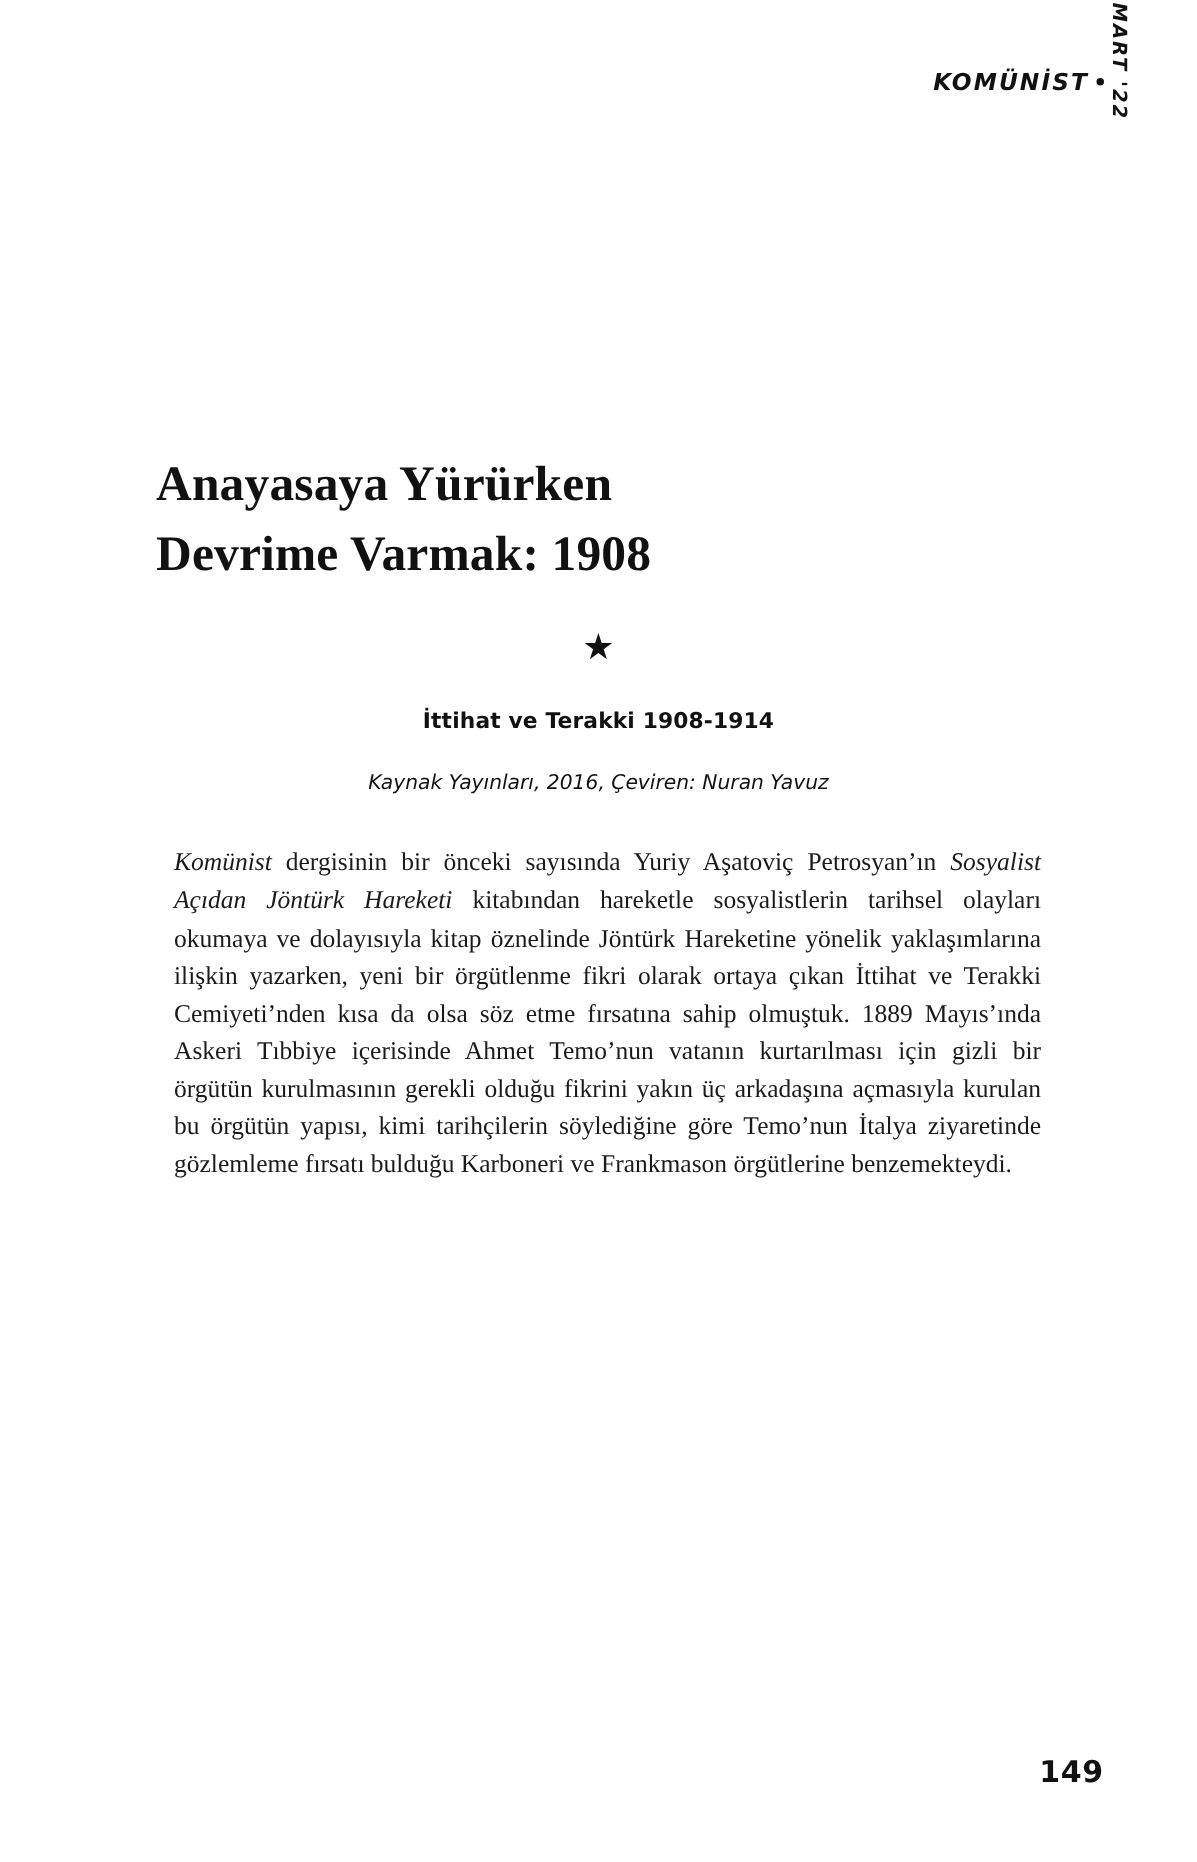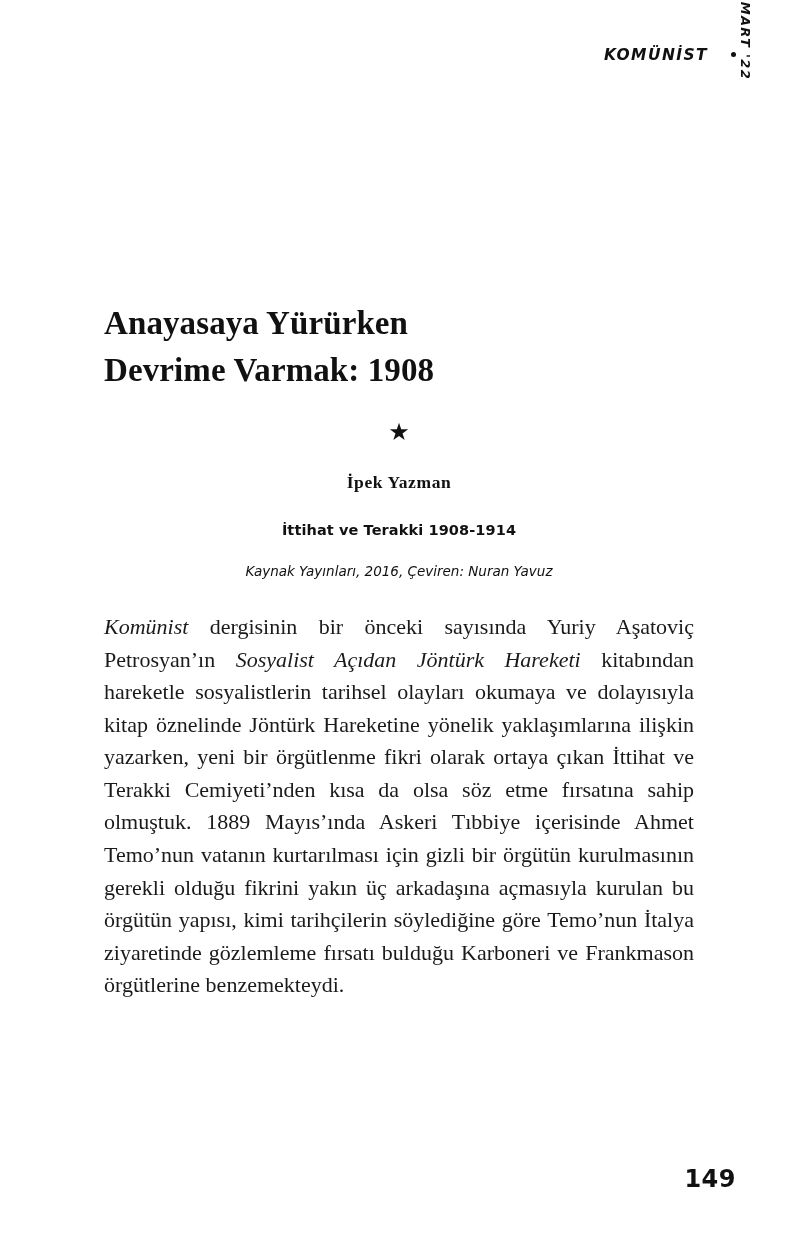--- a/index.html
+++ b/index.html
@@ -23,21 +23,21 @@
     height: 1241px;
   }
 
   
   .runhead {
     position: absolute;
     top: 46px;
     right: 62px;
     display: flex;
     align-items: center;
-    gap: 23px;
+    gap: 5px;
     font-family: "DejaVu Sans", sans-serif;
   }
   .runhead-title {
     font-size: 15.5px;
     font-style: italic;
     font-weight: 700;
     letter-spacing: 1.4px;
     color: #111;
   }
   .runhead-dot {
@@ -127,39 +127,39 @@
     font-size: 13.5px;
     font-style: italic;
     color: #111;
   }
 
   
   .body-text {
     margin-top: 32px;
   }
   .body-text p {
-    margin: 0 0 16px 0;
+    margin: 0 0 16px 12px;
     font-family: "Liberation Serif", serif;
-    font-size: 22px;
+    font-size: 17px;
     line-height: 1.48;
     text-align: justify;
     text-justify: inter-word;
     color: #1a1a1a;
     hyphens: manual;
   }
   .body-text p:last-child { margin-bottom: 0; }
   .it { font-style: italic; }
 
   
   .folio {
     position: absolute;
     right: 62px;
     bottom: 48px;
     font-family: "DejaVu Sans", sans-serif;
-    font-size: 24px;
+    font-size: 20px;
     font-weight: 700;
     color: #111;
     letter-spacing: 0.5px;
   }
 </style>
 </head>
 <body>
 
 <div class="page">
 
@@ -171,21 +171,20 @@
 
   <div class="content">
 
     <h1 class="article-title">
       <span class="line1">Anayasaya Yürürken</span>
       <span class="line2">Devrime Varmak: 1908</span>
     </h1>
 
     <div class="star">★</div>
 
-    <div class="author">İpek Yazman</div>
 
     <div class="book-block">
       <div class="book-title">İttihat ve Terakki 1908-1914</div>
     </div>
 
     <div class="publisher">Kaynak Yayınları, 2016, Çeviren: Nuran Yavuz</div>
 
     <div class="body-text">
         <p><span class="it">Komünist</span><span> dergisinin bir önceki sayısında Yuriy Aşatoviç Petrosyan’ın </span><span class="it">Sosyalist Açıdan Jöntürk Hareketi</span><span> kitabından hareketle sosyalistlerin tarihsel olayları okumaya ve dolayısıyla kitap öznelinde Jöntürk Hareketine yönelik yaklaşımlarına ilişkin yazarken, yeni bir örgütlenme fikri olarak ortaya çıkan İttihat ve Terakki Cemiyeti’nden kısa da olsa söz etme fırsatına sahip olmuştuk. 1889 Mayıs’ında Askeri Tıbbiye içerisinde Ahmet Temo’nun vatanın kurtarılması için gizli bir örgütün kurulmasının gerekli olduğu fikrini yakın üç arkadaşına açmasıyla kurulan bu örgütün yapısı, kimi tarihçilerin söylediğine göre Temo’nun İtalya ziyaretinde gözlemleme fırsatı bulduğu Karboneri ve Frankmason örgütlerine benzemekteydi.</span></p>
       </div>

